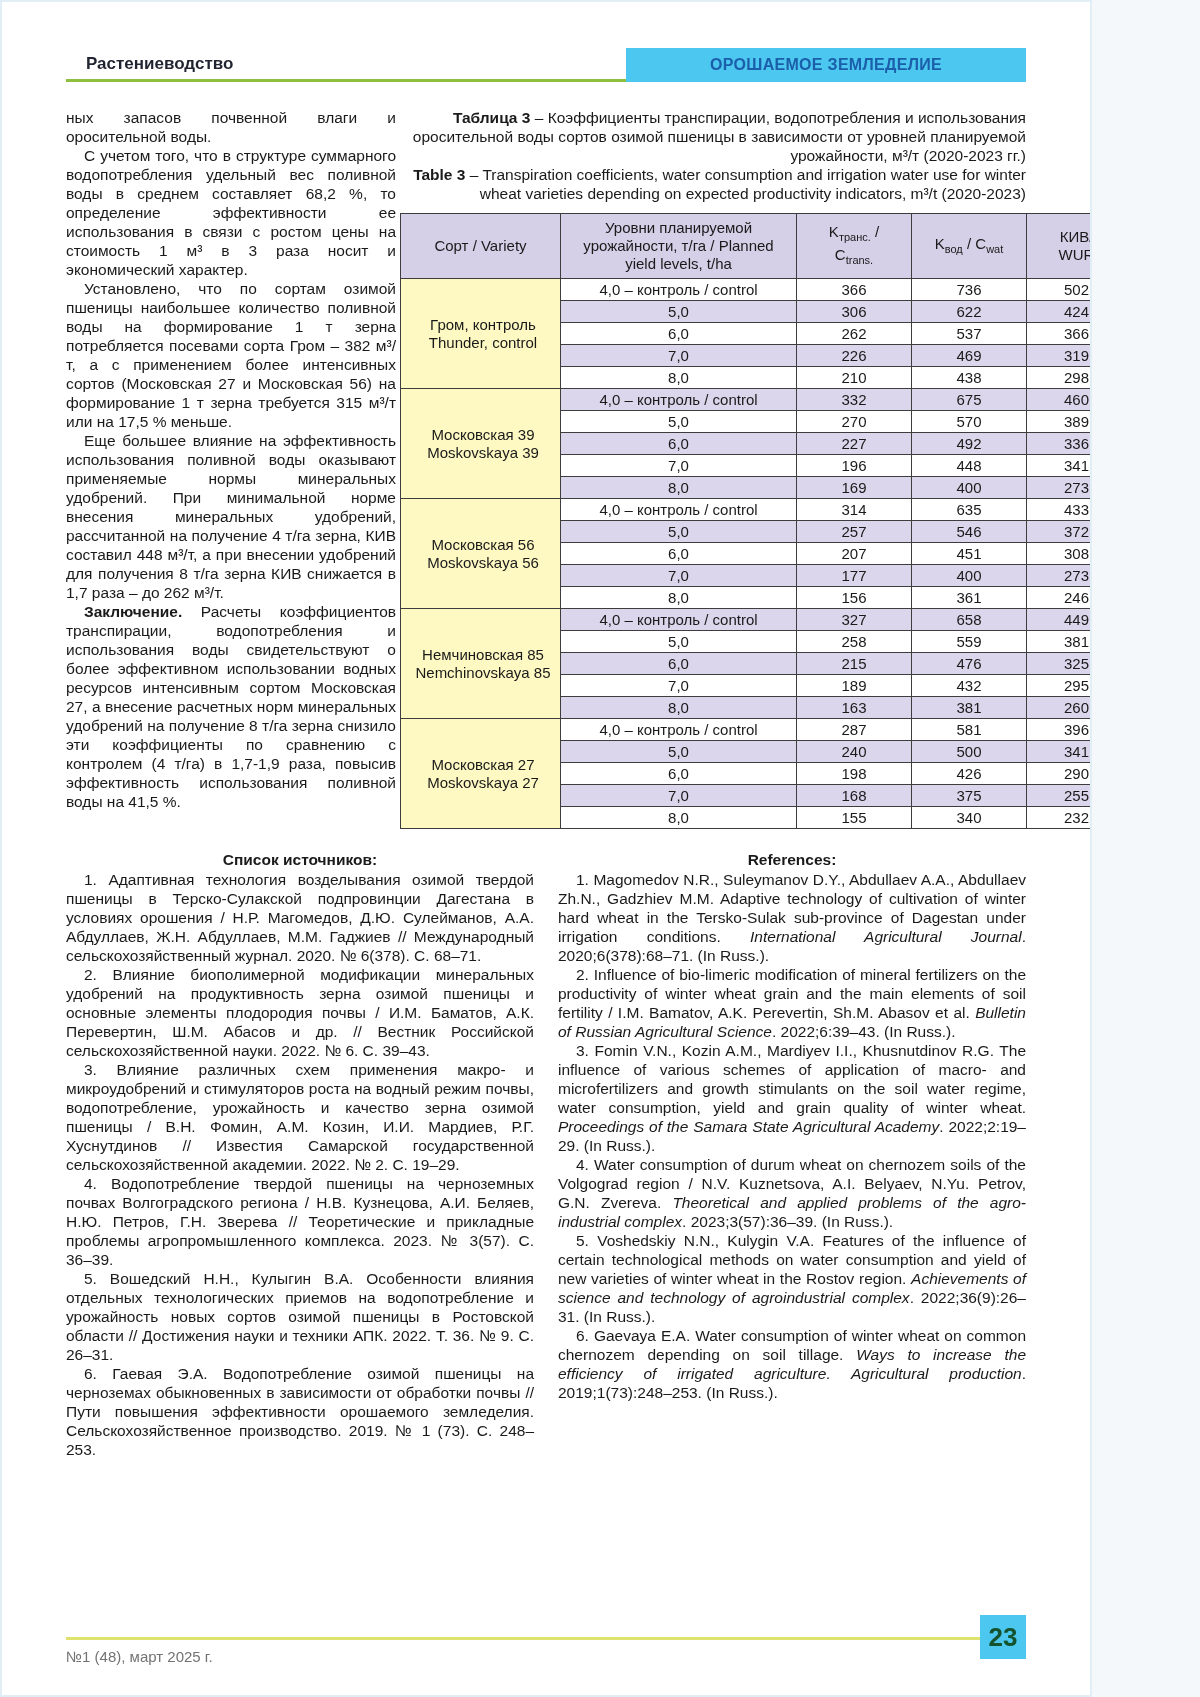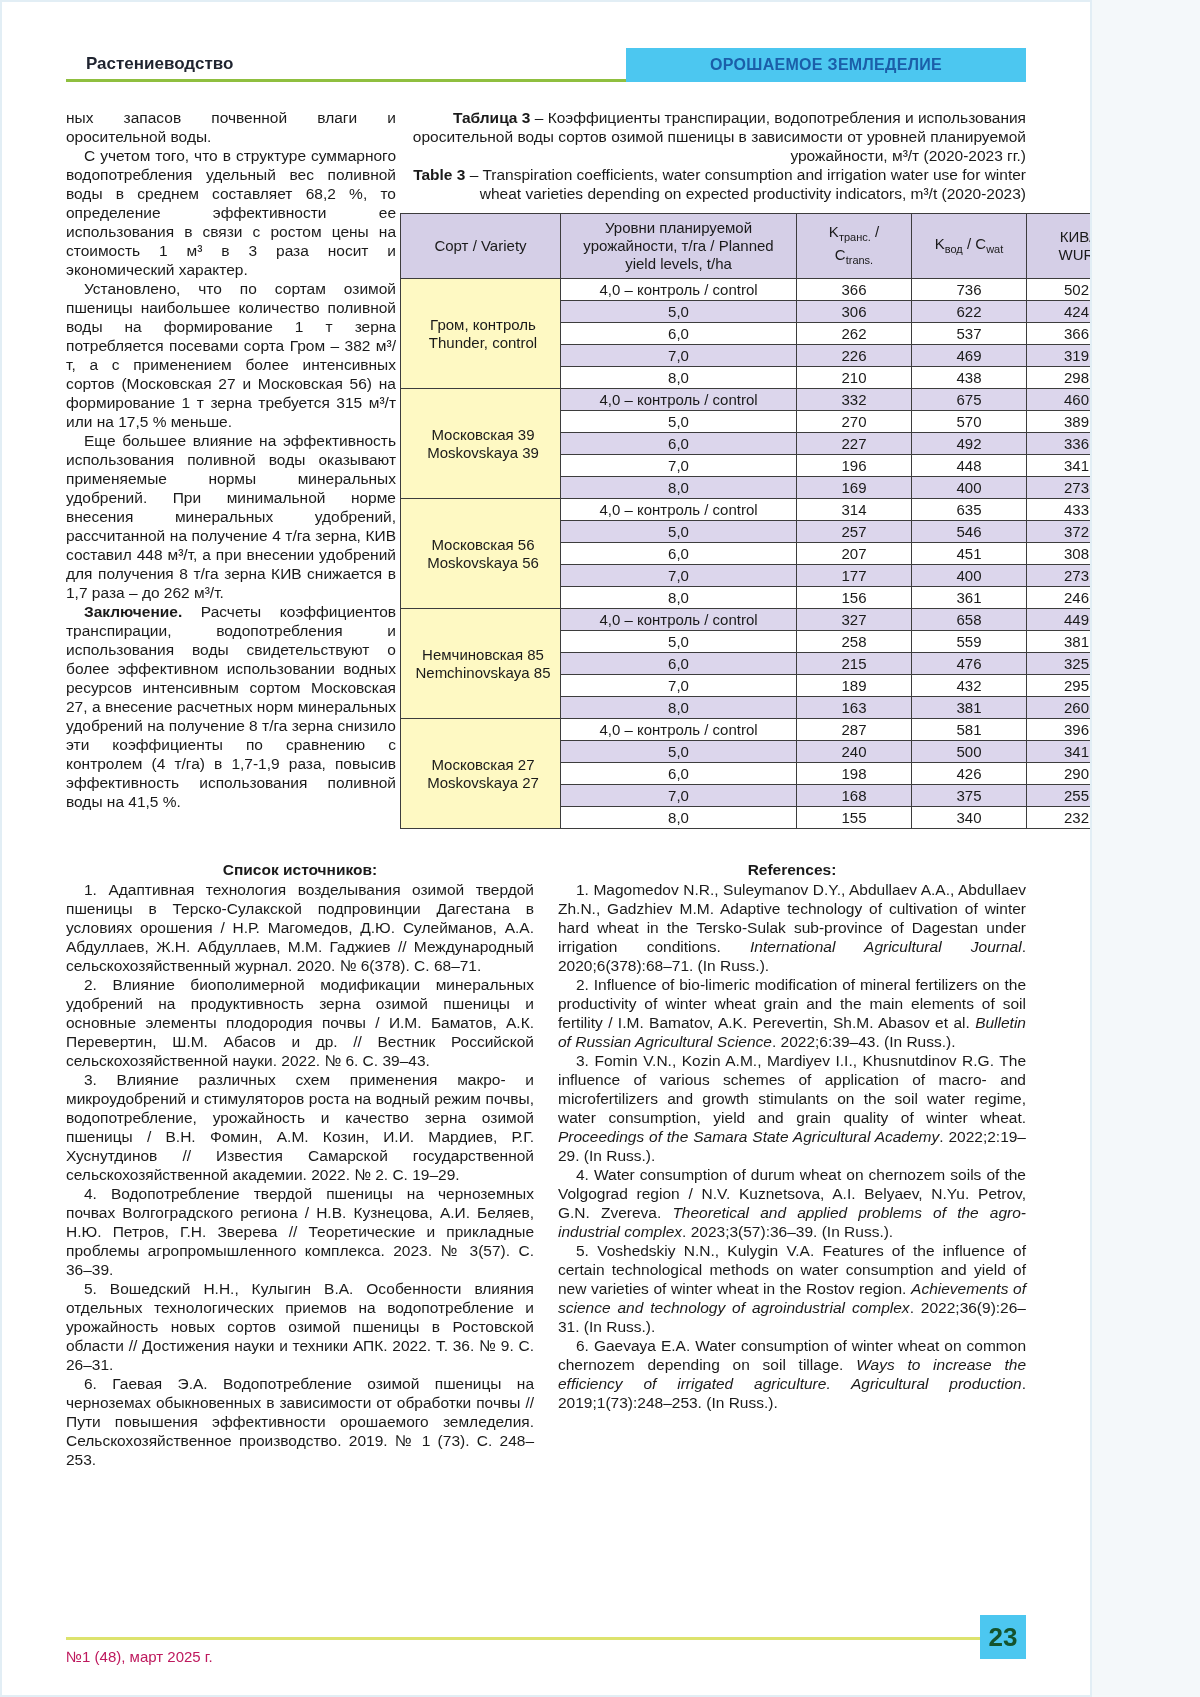--- a/index.html
+++ b/index.html
@@ -69,28 +69,28 @@
   .data-table sub { font-size:11px; }
   td.variety-cell {
     background:#fef9c3;
     text-align:center;
     padding-left:9px;
     line-height:18px;
   }
   td.level-cell, td.num-cell { text-align:center; }
   td.shaded { background:var(--table-shade, #dcd6ec); }
   
-  .refs-area { display:flex; gap:24px; margin-top:31px; }
+  .refs-area { display:flex; gap:24px; margin-top:21px; }
   .refs-col { flex:1; min-width:0; font-size:15.5px; line-height:19px; text-align:justify; }
   .refs-col h3 { text-align:center; font-size:15.5px; font-weight:bold; margin-bottom:1px; }
   .ref-item { text-indent:18px; }
   
   .page-footer { position:absolute; left:64px; right:64px; bottom:30px; }
   .footer-rule { height:3px; background:var(--footer-line, #dde36d); }
-  .footer-issue { display:block; margin-top:8px; font-size:15px; color:#be185d; }
+  .footer-issue { display:block; margin-top:8px; font-size:15px; color:#737373; }
   .page-num {
     position:absolute; right:0; top:-22px;
     width:46px; height:44px;
     background:var(--accent-cyan, #4cc7f0);
     color:#14532d; font-weight:bold; font-size:26px;
     display:flex; align-items:center; justify-content:center;
   }
 </style>
 </head>
 <body>

